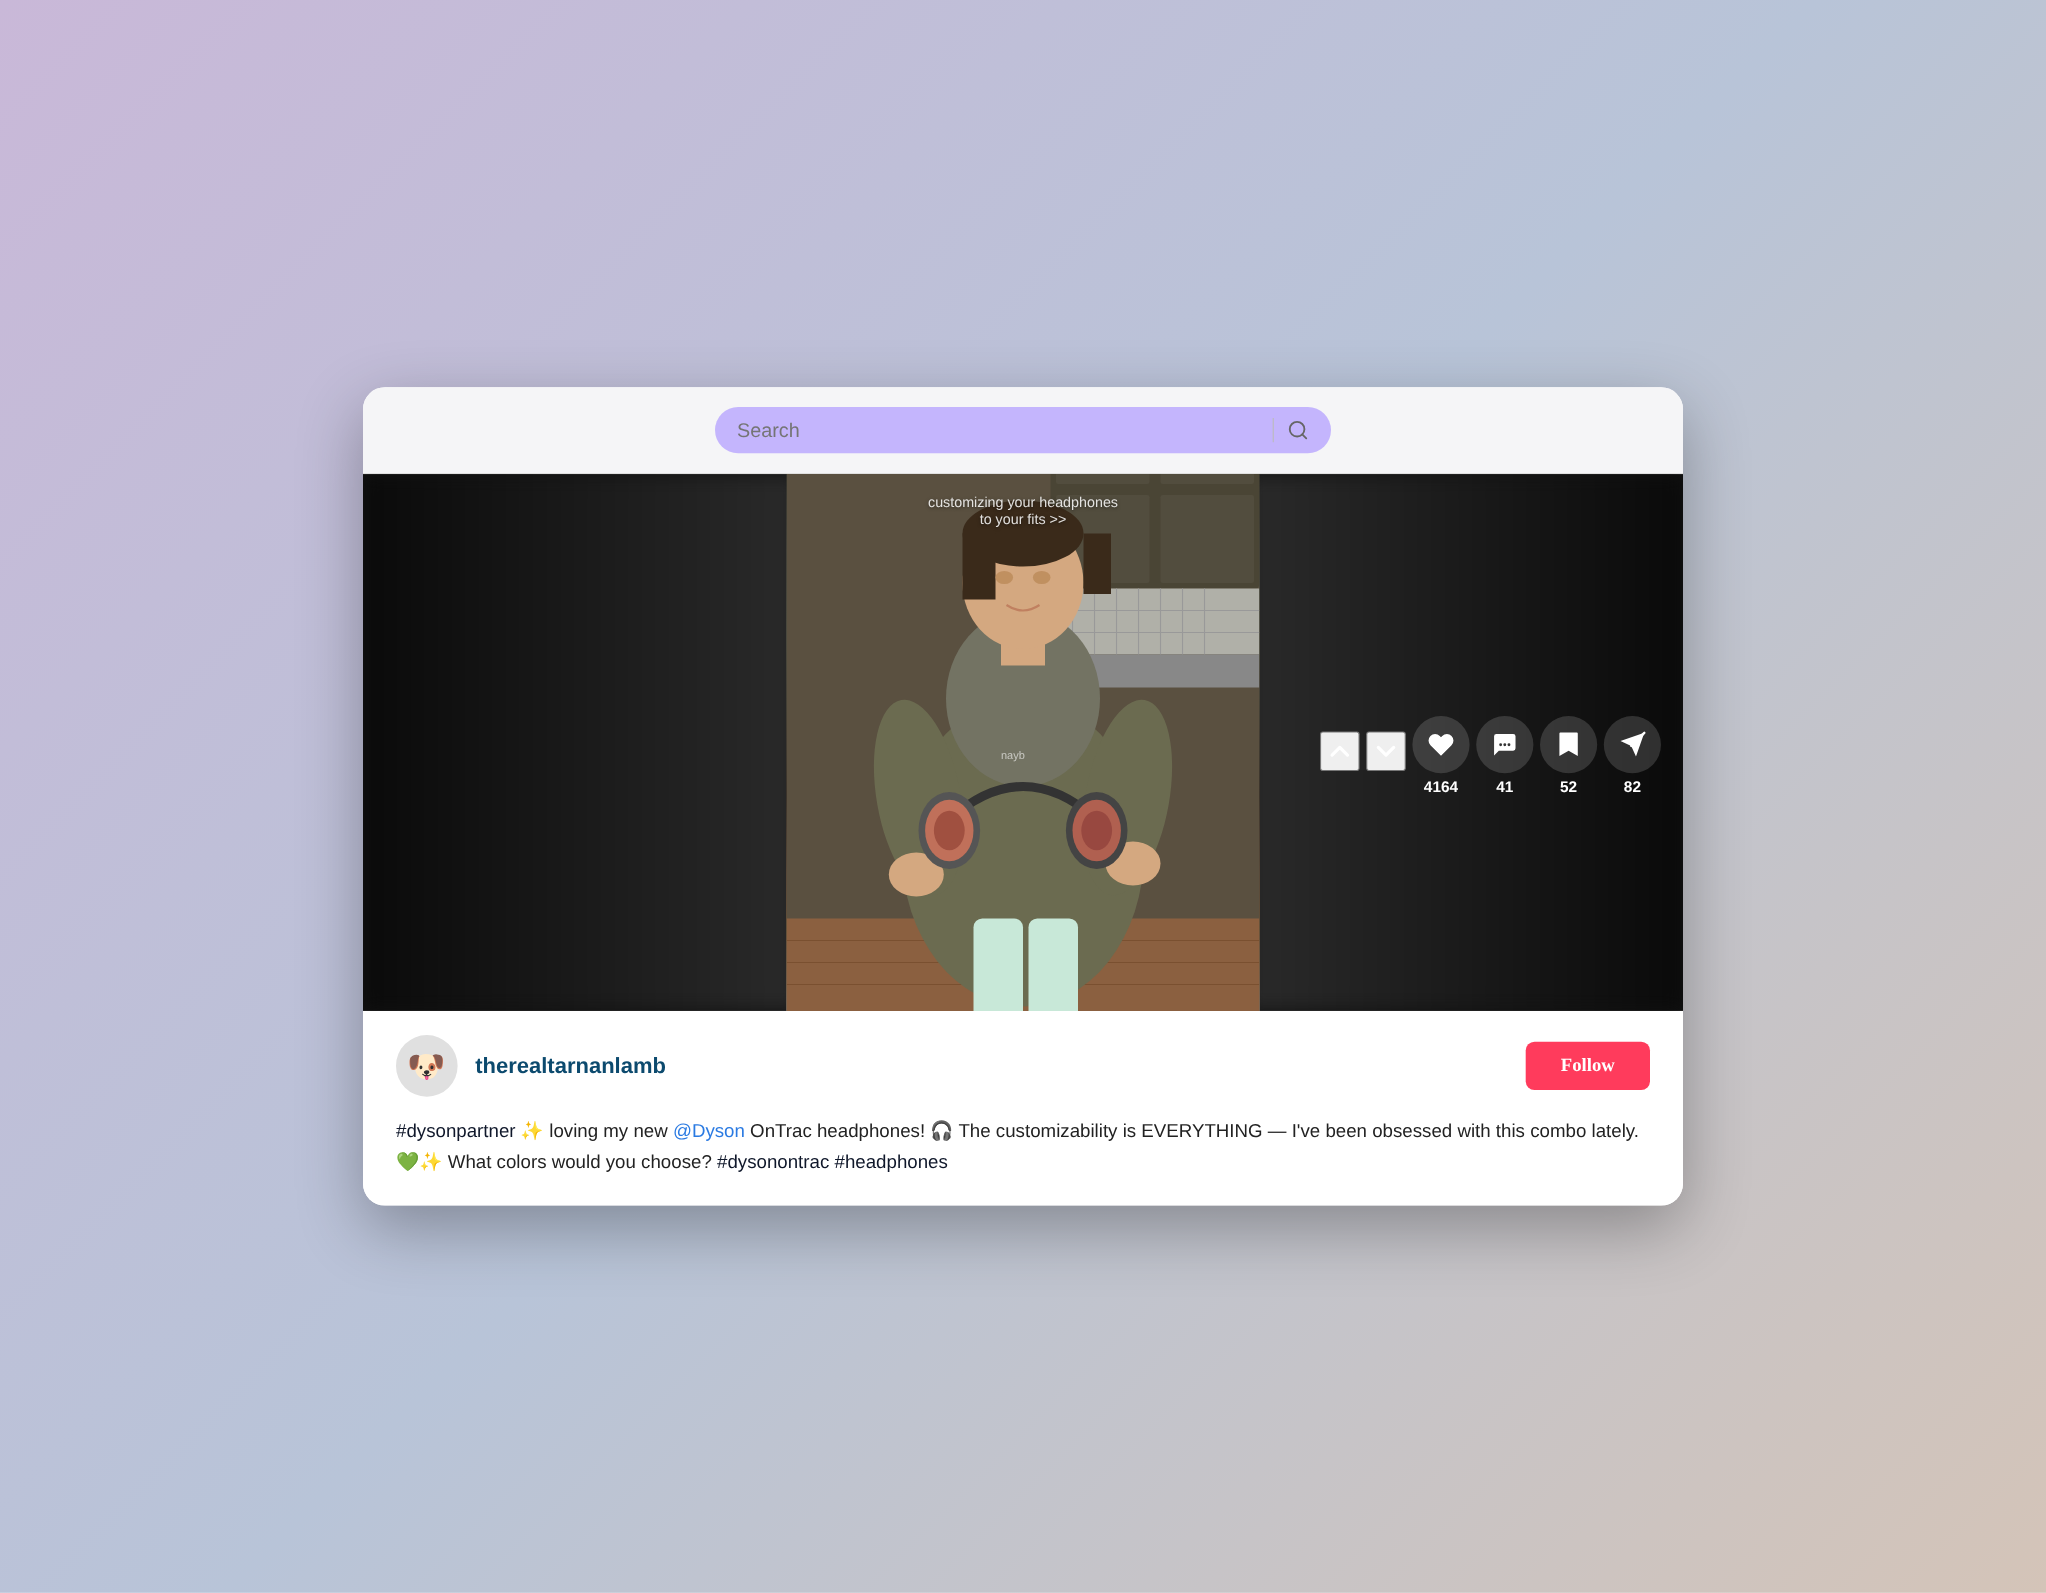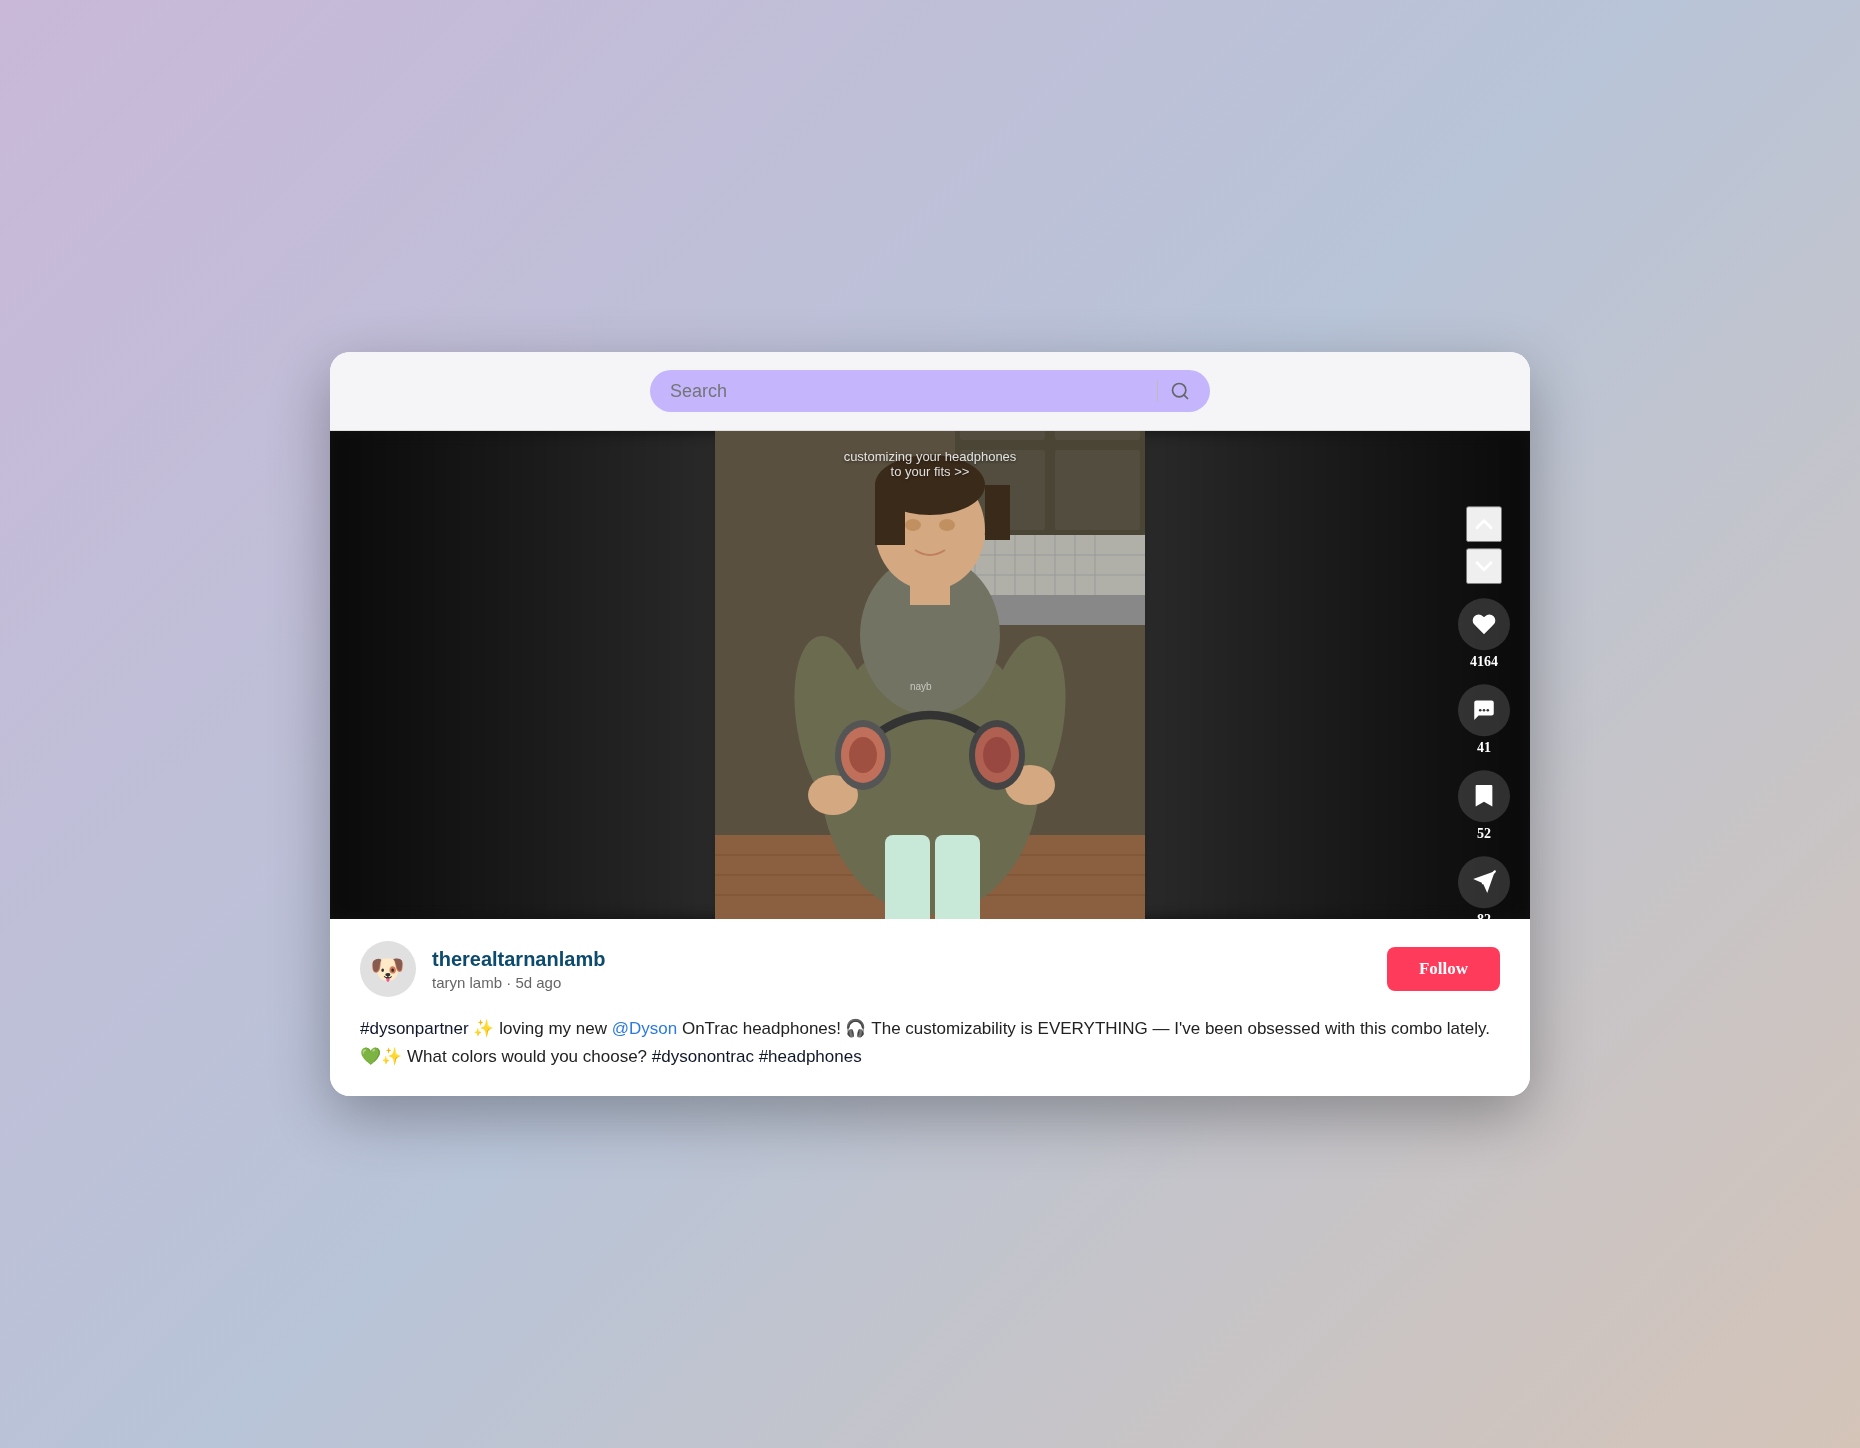--- a/index.html
+++ b/index.html
@@ -135,25 +135,24 @@
       z-index: 10;
     }
 
     
     .side-controls {
       position: absolute;
       right: 20px;
       top: 50%;
       transform: translateY(-40%);
       display: flex;
-      flex-direction: column;
+      flex-direction: row;
       align-items: center;
       gap: 6px;
       z-index: 20;
-      font-family: Liberation Serif, serif;
     }
 
     .nav-arrow {
       width: 36px;
       height: 36px;
       display: flex;
       align-items: center;
       justify-content: center;
       cursor: pointer;
       color: #fff;
@@ -473,23 +472,20 @@
 
   </div>
 
   <div class="post-info">
     <div class="user-row">
       <div class="avatar">
         <span>🐶</span>
       </div>
       <div class="user-details">
         <div class="username">therealtarnanlamb</div>
-        <div class="user-meta">
-          <span>taryn lamb</span> · <span>5d ago</span>
-        </div>
       </div>
       <button class="follow-btn">Follow</button>
     </div>
 
     <div class="post-caption">
       <span class="hashtag">#dysonpartner</span><span> ✨ loving my new </span><span class="mention">@Dyson</span><span> OnTrac headphones! 🎧 The customizability is EVERYTHING — I've been obsessed with this combo lately. 💚✨ What colors would you choose? </span><span class="hashtag">#dysonontrac</span><span> </span><span class="hashtag">#headphones</span>
     </div>
   </div>
 
 </div>

